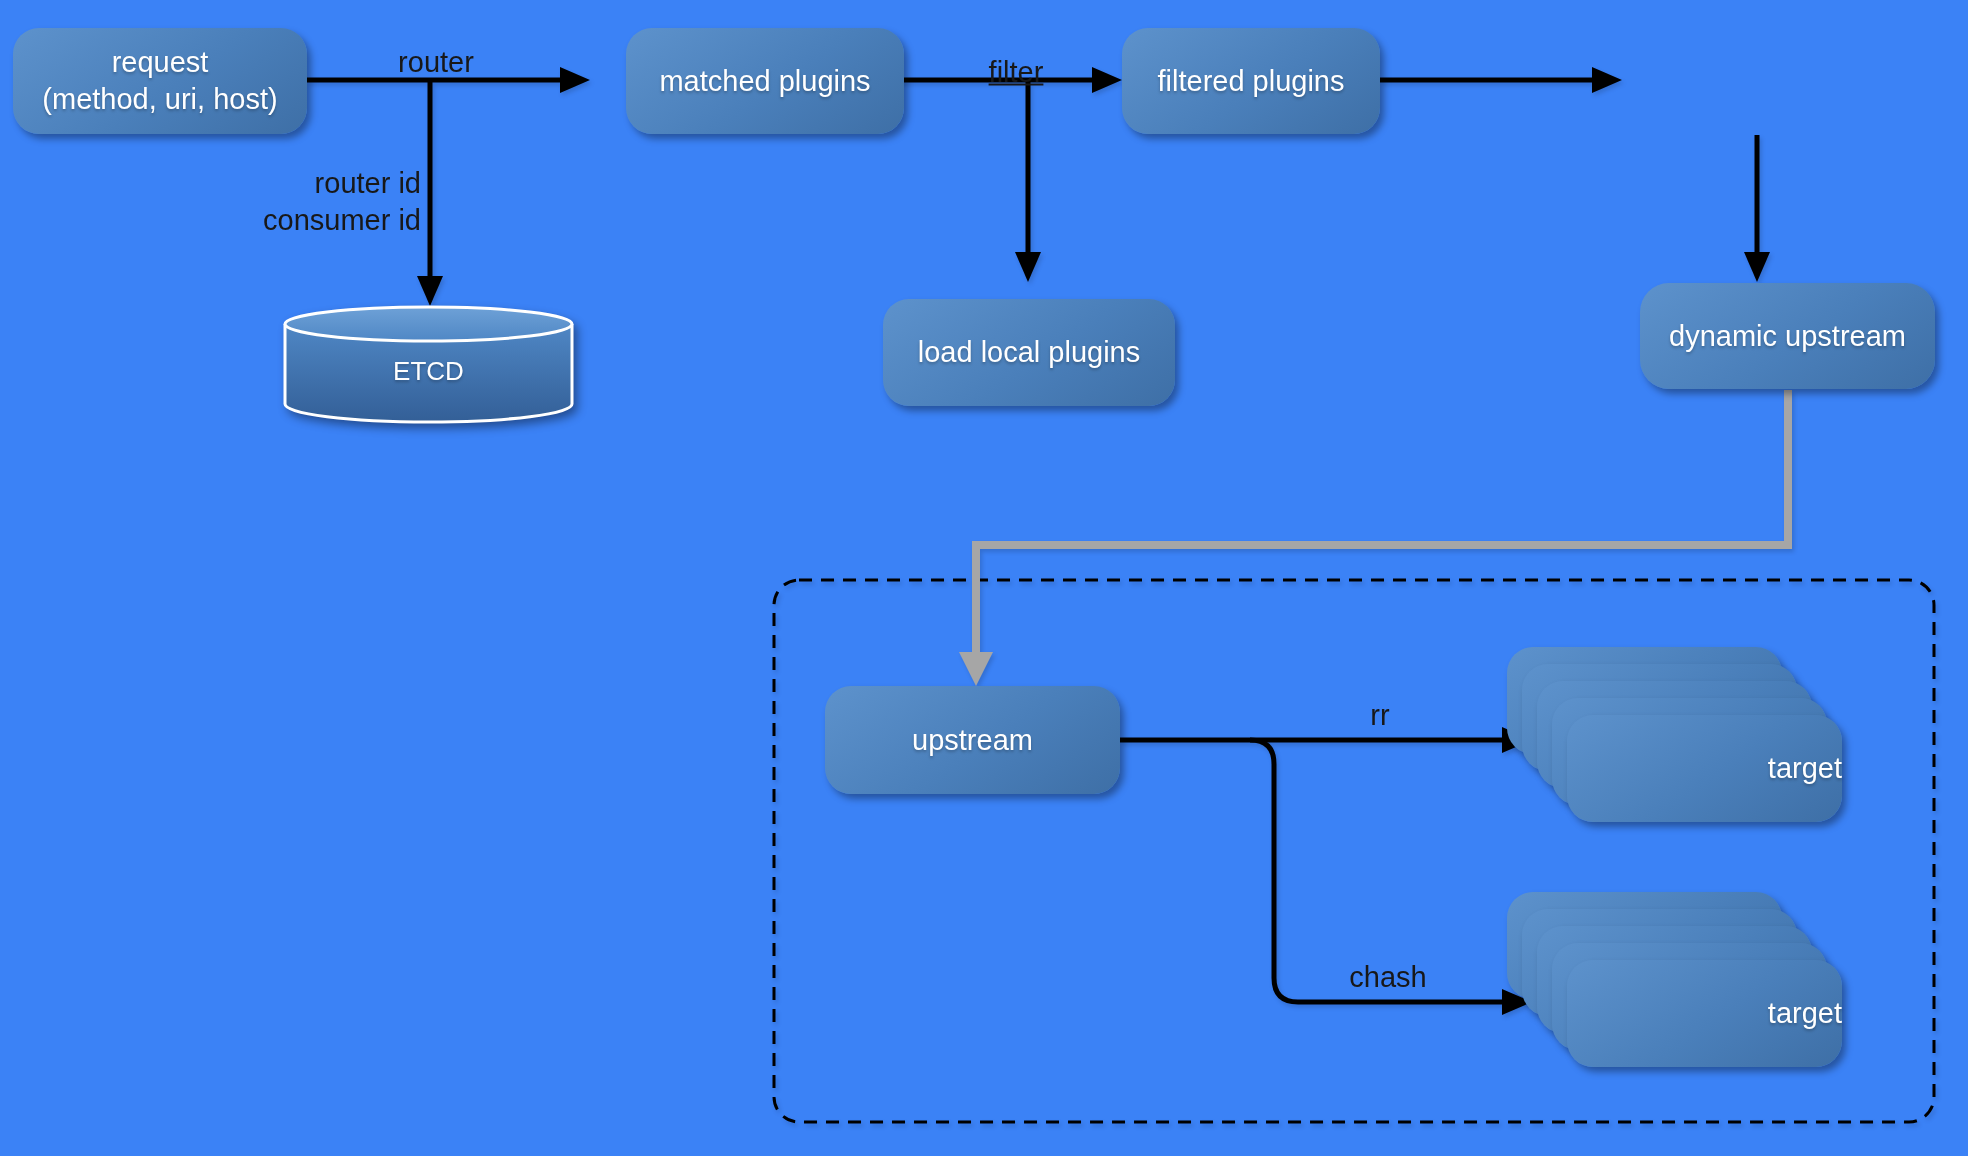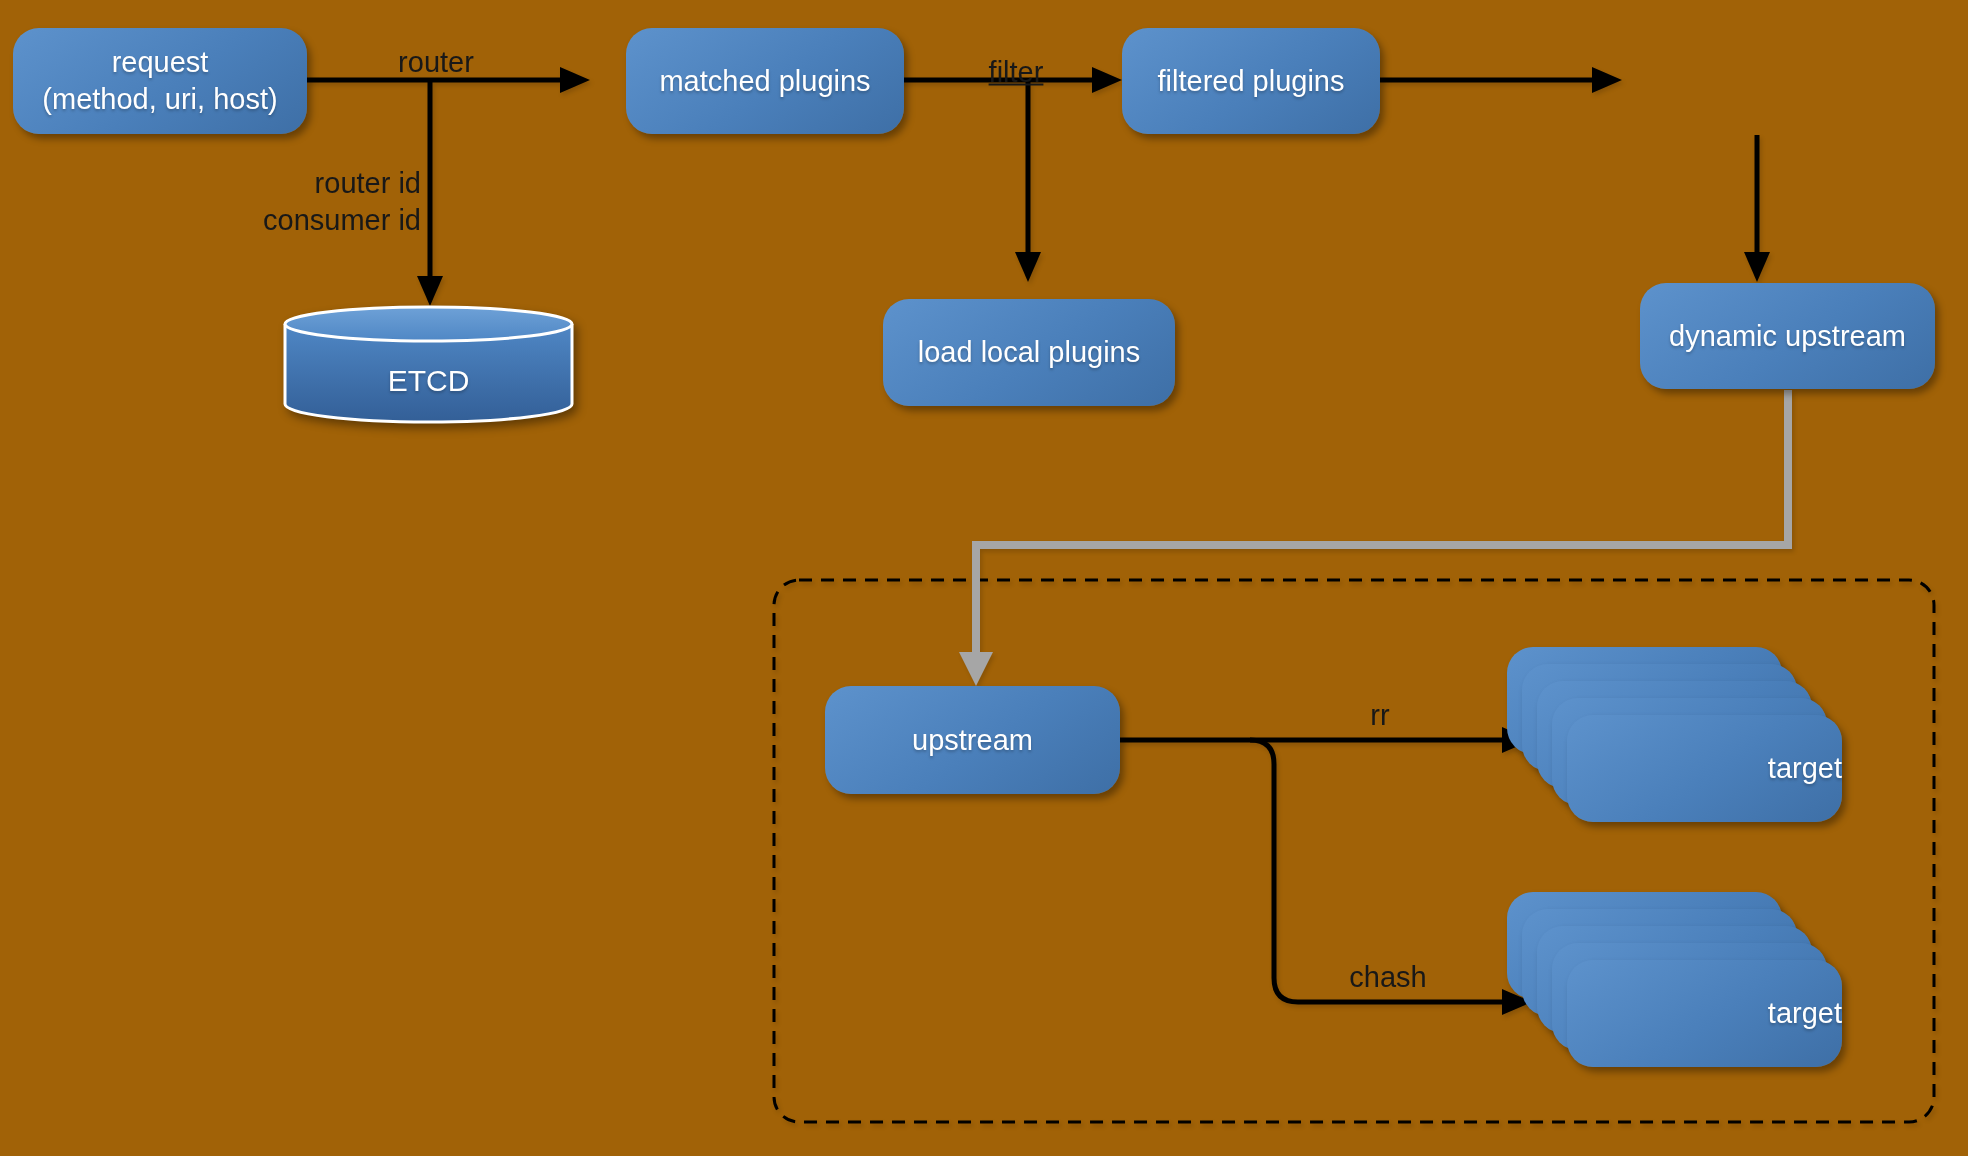--- a/index.html
+++ b/index.html
@@ -1,17 +1,17 @@
 <!DOCTYPE html>
 <html><head>
 <meta charset="utf-8">
 <style>
   html,body{margin:0;padding:0;background:#ffffff;}
   .canvas{
-    position:relative;width:1968px;height:1156px;background:#a16207;overflow:hidden;
+    position:relative;width:1968px;height:1156px;background:#3b82f6;overflow:hidden;
     font-family:"Liberation Sans", sans-serif;
   }
   svg.edges{position:absolute;left:0;top:0;filter:drop-shadow(2px 3px 2px rgba(0,0,0,0.15));}
   .node{
     position:absolute;border-radius:26px;
     background:linear-gradient(145deg,#5d92cc 0%,#4a7fba 55%,#3e6fa6 100%);
     box-shadow:4px 5px 7px rgba(0,0,0,0.35);
     color:#ffffff;display:flex;align-items:center;justify-content:center;
     text-align:center;font-size:29px;line-height:37px;white-space:pre-line;
     text-shadow:0 2px 3px rgba(0,0,0,0.25);
@@ -23,23 +23,22 @@
   .stack{position:absolute;}
   .stack .layer{
     position:absolute;width:275px;height:107px;border-radius:26px;
     background:linear-gradient(145deg,#5d92cc 0%,#4a7fba 55%,#3e6fa6 100%);
     box-shadow:4px 5px 7px rgba(0,0,0,0.35);
     display:flex;align-items:center;justify-content:flex-end;
     color:#ffffff;font-size:29px;text-shadow:0 2px 3px rgba(0,0,0,0.25);
   }
   .cyl{position:absolute;filter:drop-shadow(4px 5px 5px rgba(0,0,0,0.4));}
   .cyl-label{
-    position:absolute;color:#ffffff;font-size:30px;text-align:center;
+    position:absolute;color:#ffffff;font-size:26px;text-align:center;
     text-shadow:0 2px 3px rgba(0,0,0,0.25);
-    margin-top:8px;
   }
 </style>
 </head>
 <body>
 
 <div class="canvas">
 
   <svg class="edges" width="1968" height="1156" viewBox="0 0 1968 1156">
 
     <rect x="774" y="580" width="1160" height="542" rx="25" ry="25" fill="none" stroke="#000000" stroke-width="3" stroke-dasharray="13 9"></rect>
@@ -75,21 +74,21 @@
   <div class="node" style="left:13px;top:28px;width:294px;height:106px;">request
 (method, uri, host)</div>
 
   <div class="node" style="left:590px;top:28px;width:278px;height:106px;margin-left:36px;">matched plugins</div>
 
   <div class="node" style="left:1122px;top:28px;width:258px;height:106px;">filtered plugins</div>
 
 
   <div class="node" style="left:883px;top:283px;width:292px;height:107px;margin-top:16px;">load local plugins</div>
 
-  <div class="node" style="left:1640px;top:283px;width:295px;height:106px;">dynamic upstream</div>
+  <div class="node" style="left:1640px;top:283px;width:295px;height:106px;border-radius:29px;">dynamic upstream</div>
 
   <div class="node" style="left:825px;top:686px;width:295px;height:108px;">upstream</div>
 
   <div class="cyl" style="left:282px;top:304px;width:293px;height:122px;">
     <svg width="293" height="122" viewBox="0 0 293 122">
       <defs>
         <linearGradient id="cylBody" x1="0" y1="0" x2="0" y2="1">
           <stop offset="0" stop-color="#4f87c5"></stop>
           <stop offset="1" stop-color="#335f97"></stop>
         </linearGradient>

